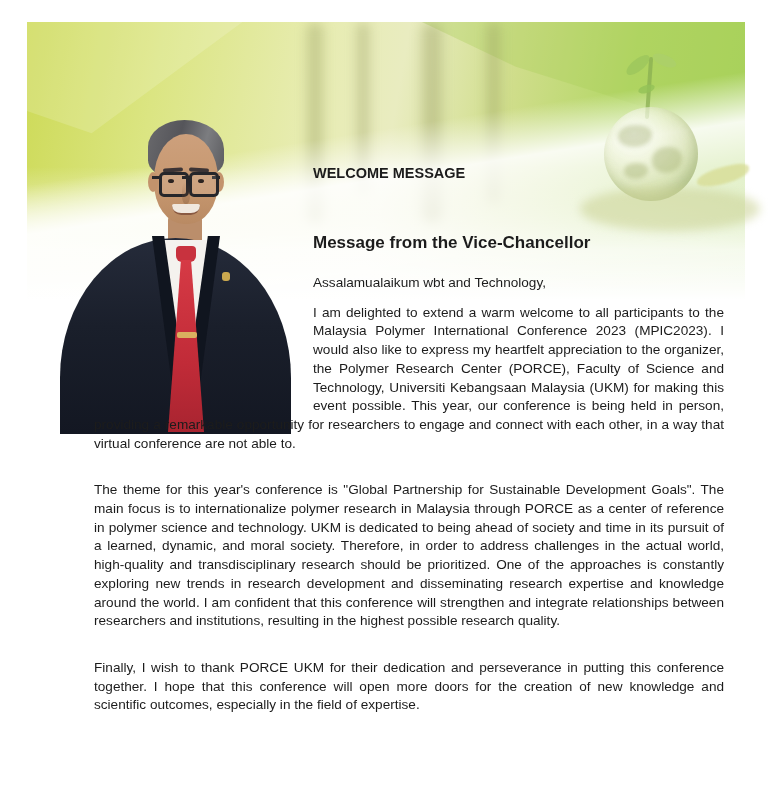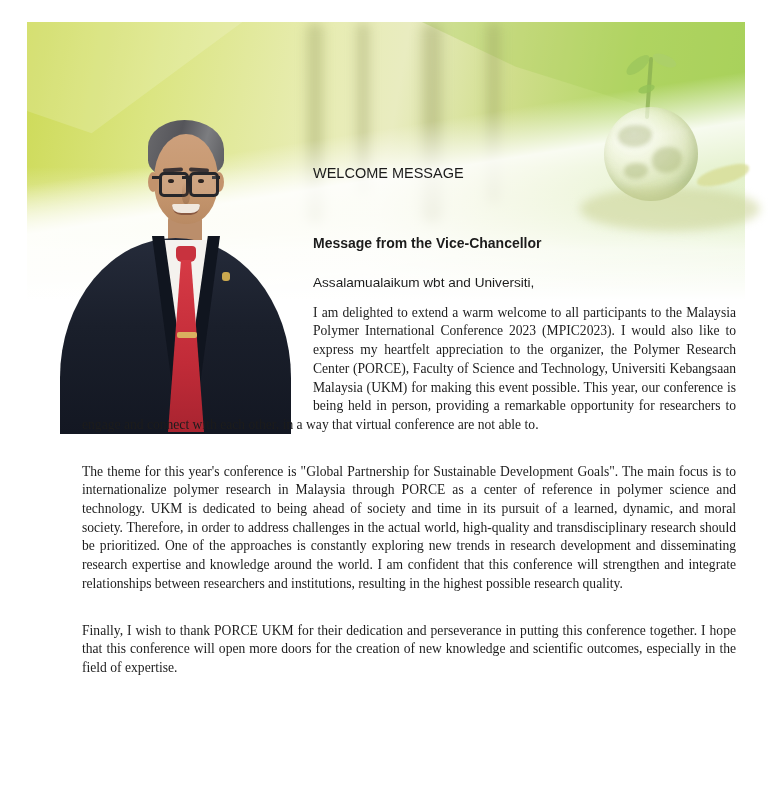--- a/index.html
+++ b/index.html
@@ -87,24 +87,24 @@
   .temple-arm.ta-l{left:94px;} .temple-arm.ta-r{left:154px;}
   .eye{position:absolute;top:59px;width:6px;height:4px;background:#2c2320;border-radius:50%;}
   .eye.ey-l{left:110px;} .eye.ey-r{left:140px;}
   .nose{position:absolute;left:124px;top:62px;width:8px;height:22px;
     background:linear-gradient(180deg,rgba(0,0,0,0) 0%,rgba(120,80,50,.35) 100%);border-radius:40%;}
   .smile{position:absolute;left:114px;top:84px;width:28px;height:9px;background:#f0e8df;
     border-radius:2px 2px 10px 10px;border-bottom:2px solid #8a5a42;}
   
   .content{position:absolute;left:78px;top:158px;width:662px;z-index:3;font-size:13.6px;line-height:18.7px;}
   .spacer{float:left;width:235px;height:256px;}
-  .section-title{font-size:14.5px;font-weight:normal;margin:6px 0 0;line-height:18px;}
-  .message-title{font-size:14px;font-weight:bold;margin:52px 0 12px;line-height:18px;}
+  .section-title{font-size:14.5px;font-weight:bold;margin:6px 0 0;line-height:18px;}
+  .message-title{font-size:17px;font-weight:bold;margin:52px 0 12px;line-height:18px;}
   .salutation{margin:22px 0 0;}
-  p{margin:4px;text-align:justify;font-family:Liberation Serif, serif;}
+  p{margin:16px;text-align:justify;}
   .p1{margin-top:11px;}
   .p2,.p3{margin-top:28px;}
   .closing{margin-top:28px;}
 </style>
 </head>
 <body>
 
 <div class="banner">
   <div class="facet-a"></div>
   <div class="facet-b"></div>
@@ -153,17 +153,17 @@
   <div class="eye ey-l"></div>
   <div class="eye ey-r"></div>
   <div class="nose"></div>
   <div class="smile"></div>
 </div>
 
 <div class="content">
   <div class="spacer"></div>
   <h1 class="section-title">WELCOME MESSAGE</h1>
   <h2 class="message-title">Message from the Vice-Chancellor</h2>
-  <div class="salutation">Assalamualaikum wbt and Universiti,</div>
+  <div class="salutation">Assalamualaikum wbt and Technology,</div>
   <p class="p1">I am delighted to extend a warm welcome to all participants to the Malaysia Polymer International Conference 2023 (MPIC2023). I would also like to express my heartfelt appreciation to the organizer, the Polymer Research Center (PORCE), Faculty of Science and Technology, Universiti Kebangsaan Malaysia (UKM) for making this event possible. This year, our conference is being held in person, providing a remarkable opportunity for researchers to engage and connect with each other, in a way that virtual conference are not able to.</p>
   <p class="p2">The theme for this year's conference is "Global Partnership for Sustainable Development Goals". The main focus is to internationalize polymer research in Malaysia through PORCE as a center of reference in polymer science and technology. UKM is dedicated to being ahead of society and time in its pursuit of a learned, dynamic, and moral society. Therefore, in order to address challenges in the actual world, high-quality and transdisciplinary research should be prioritized. One of the approaches is constantly exploring new trends in research development and disseminating research expertise and knowledge around the world. I am confident that this conference will strengthen and integrate relationships between researchers and institutions, resulting in the highest possible research quality.</p>
   <p class="p3">Finally, I wish to thank PORCE UKM for their dedication and perseverance in putting this conference together. I hope that this conference will open more doors for the creation of new knowledge and scientific outcomes, especially in the field of expertise.</p>
 </div>
 
 </body></html>

